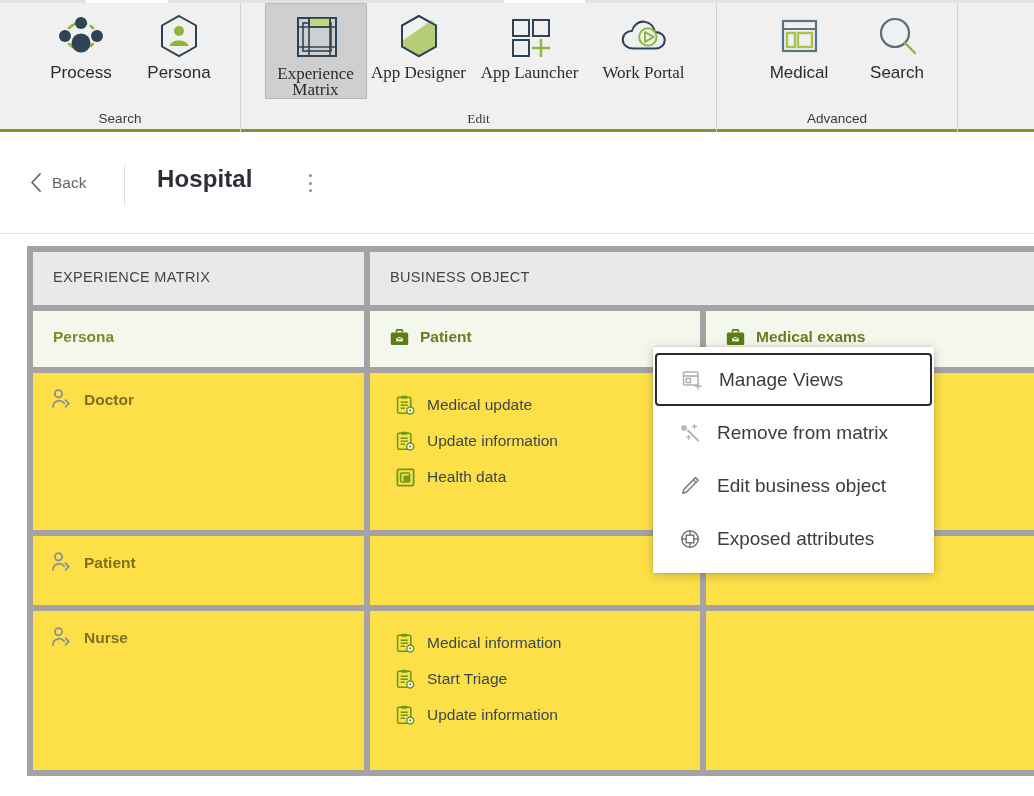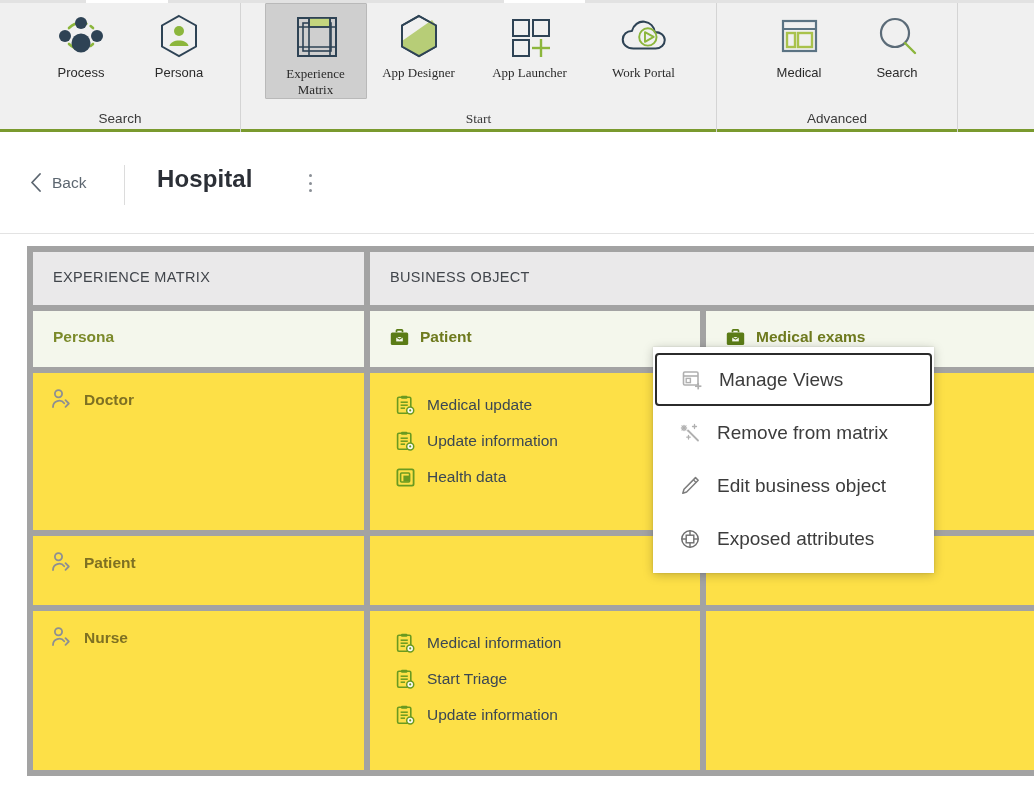--- a/index.html
+++ b/index.html
@@ -57,21 +57,21 @@
   .ritem.selected {
     background: #cfcfcf;
     border: 1px solid #b9b9b9;
     border-radius: 1px;
   }
   .ritem .glyph {
     height: 54px; width: 56px;
     display: flex; align-items: center; justify-content: center;
   }
   .ritem .rlabel {
-    font-size: 13px; color: #2b2b2b; text-align: center;
+    font-size: 17px; color: #2b2b2b; text-align: center;
     line-height: 16px; margin-top: 2px;
   }
 
   
   #titlebar {
     position: absolute; left: 0; top: 135px;
     width: 1034px; height: 98px;
     background: #ffffff;
     border-bottom: 1px solid #e3e3e3;
   }
@@ -270,21 +270,21 @@
           <span class="glyph">
             <svg width="58" height="50" viewBox="0 0 58 50">
               <path d="M18 38 C11 38 7 33.5 7 28.5 C7 23.5 11.5 19.5 16.5 19.8 C18 13.5 23.5 9.5 29.5 10.2 C35.5 11 39.5 15.5 40.2 21 C46 20.8 50.5 24.5 50.5 29.2 C50.5 34 46.5 38 41 38 Z" fill="none" stroke="#2e4355" stroke-width="2.1" stroke-linejoin="round"></path>
               <circle cx="33" cy="26" r="9" fill="none" stroke="#8cb63c" stroke-width="2"></circle>
               <path d="M30 21 L39 26 L30 31 Z" fill="none" stroke="#8cb63c" stroke-width="2" stroke-linejoin="round"></path>
             </svg>
           </span>
           <span class="rlabel">Work Portal</span>
         </div>
       </div>
-      <div class="rgroup-label">Start</div>
+      <div class="rgroup-label">Edit</div>
     </div>
 
     <div class="rgroup" style="width:240px;">
       <div class="rgroup-items" style="padding-left:22px;">
         <div class="ritem">
           <span class="glyph">
             <svg width="56" height="50" viewBox="0 0 56 50">
               <rect x="12" y="10" width="33" height="30" fill="none" stroke="#5b7383" stroke-width="2.2"></rect>
               <line x1="12" y1="18" x2="45" y2="18" stroke="#5b7383" stroke-width="2.2"></line>
               <rect x="16" y="22" width="8" height="14" fill="none" stroke="#a9c24c" stroke-width="2.4"></rect>

